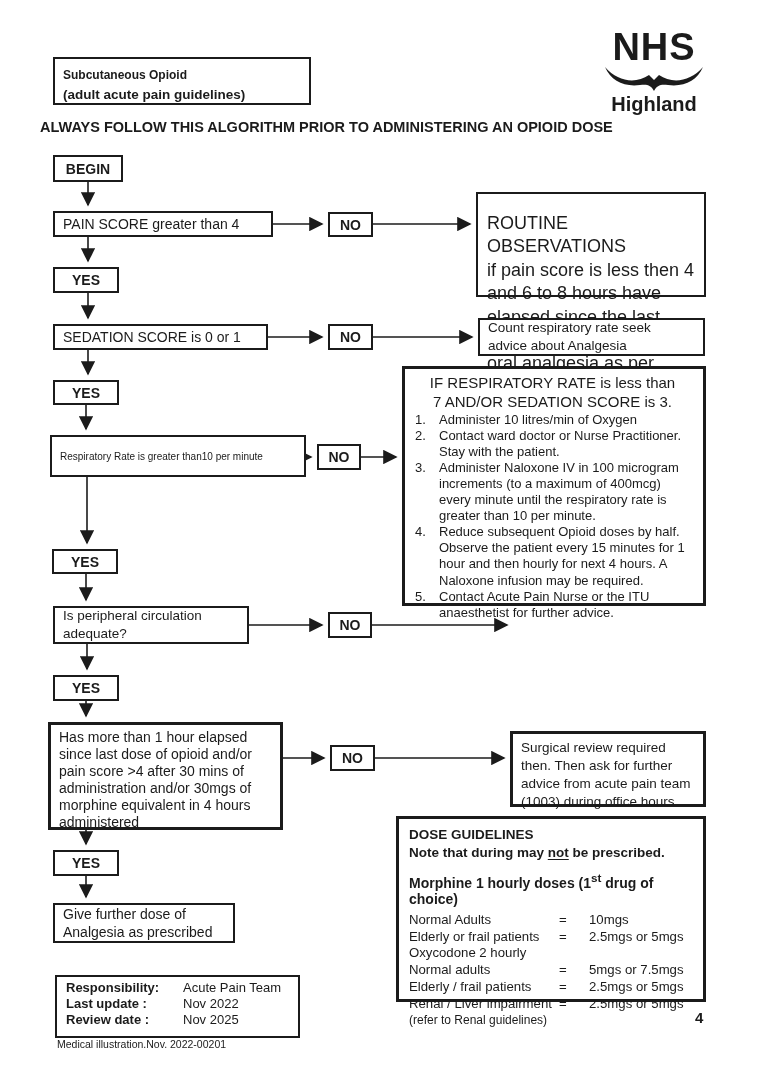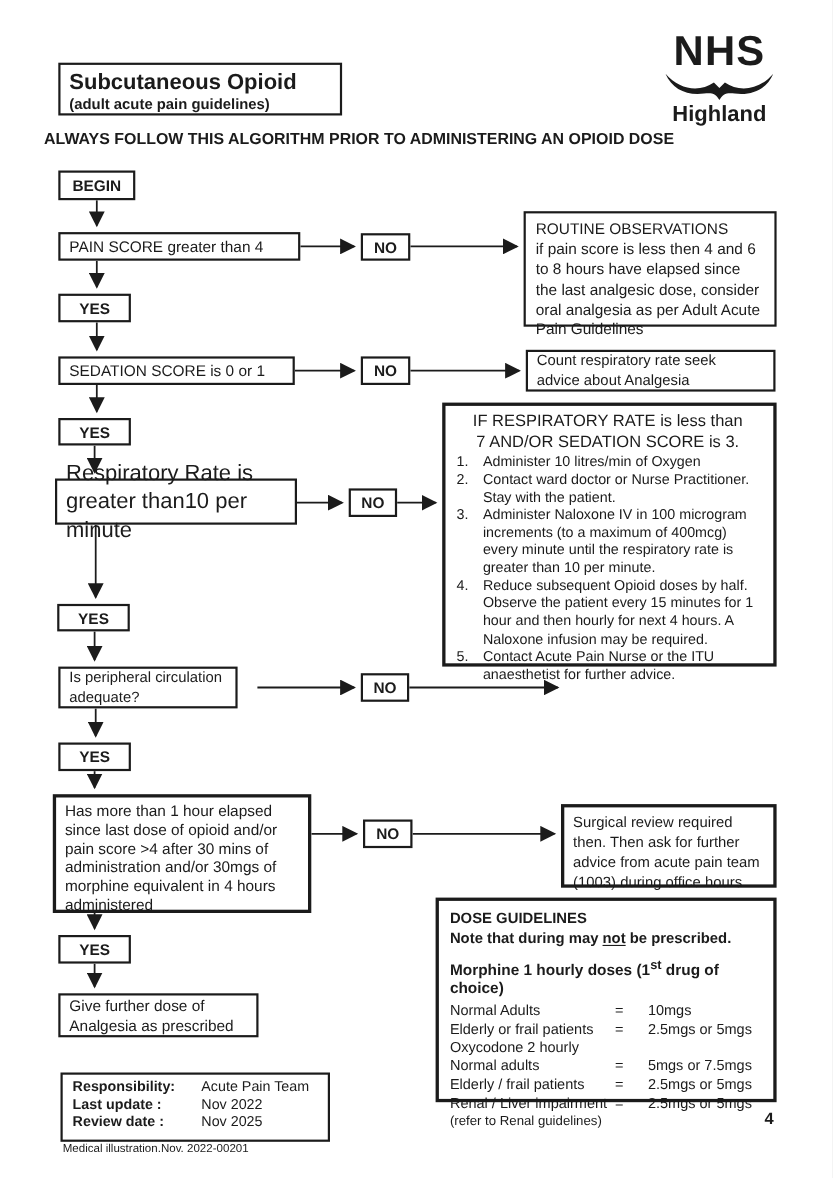--- a/index.html
+++ b/index.html
@@ -11,51 +11,51 @@
   }
   .abs { position:absolute; }
   .node { border:2px solid #1b1b1b; background:#ffffff; }
   .thick { border-width:3px; }
   .cc { display:flex; align-items:center; justify-content:center; }
   .vc { display:flex; align-items:center; }
   .bold { font-weight:bold; }
 
   
   .title-box { left:53px; top:57px; width:258px; height:48px; padding:4px 8px 2px 8px; }
-  .title-line1 { font-size:20px; font-weight:bold; line-height:24px; }
+  .title-line1 { font-size:12px; font-weight:bold; line-height:24px; }
   .title-line2 { font-size:13.5px; font-weight:bold; line-height:16px; }
   .nhs-logo { left:598px; top:28px; width:112px; text-align:center; }
   .nhs-word { font-size:38px; font-weight:800; letter-spacing:1px; line-height:38px; }
   .nhs-mark { display:block; margin:0 auto; }
   .nhs-region { font-size:20px; font-weight:600; line-height:22px; }
   .instruction { left:40px; top:119px; width:680px; font-size:14.5px; font-weight:bold; }
 
   
   .connectors { left:0; top:0; pointer-events:none; }
 
   
   .n-begin   { left:53px;  top:155px; width:70px;  height:27px; font-size:14px; }
   .n-pain    { left:53px;  top:211px; width:220px; height:26px; font-size:14px; padding-left:8px; }
   .n-no1     { left:328px; top:212px; width:45px;  height:25px; font-size:14px; }
-  .n-routine { left:476px; top:192px; width:230px; height:105px; font-size:14px; line-height:1.3; padding:5px 9px; }
+  .n-routine { left:476px; top:192px; width:230px; height:105px; font-size:18px; line-height:1.3; padding:18px 9px; }
   .n-yes1    { left:53px;  top:267px; width:66px;  height:26px; font-size:14px; }
   .n-sed     { left:53px;  top:324px; width:215px; height:26px; font-size:14px; padding-left:8px; }
   .n-no2     { left:328px; top:324px; width:45px;  height:26px; font-size:14px; }
   .n-count   { left:478px; top:318px; width:227px; height:38px; font-size:13.5px; line-height:1.3; padding:3px 8px; }
   .n-count span { display:block; max-width:188px; }
   .n-yes2    { left:53px;  top:380px; width:66px;  height:25px; font-size:14px; }
   .n-big     { left:402px; top:366px; width:304px; height:240px; padding:5px 7px 4px 4px; }
   .bb-title  { text-align:center; font-size:15px; line-height:1.25; margin-bottom:0; }
   .bb-item   { display:flex; font-size:13px; line-height:1.24; }
   .bb-num    { width:30px; flex:none; padding-left:6px; }
   .bb-text   { flex:1; }
-  .n-resp    { left:50px;  top:435px; width:220px; height:42px; font-size:20px; line-height:1.3; padding:2px 8px; }
+  .n-resp    { left:50px;  top:435px; width:256px; height:42px; font-size:10px; line-height:1.3; padding:2px 8px; }
   .n-no3     { left:317px; top:444px; width:44px;  height:26px; font-size:14px; }
   .n-yes3    { left:52px;  top:549px; width:66px;  height:25px; font-size:14px; }
-  .n-periph  { left:53px;  top:606px; width:163px; height:38px; font-size:13.5px; line-height:1.3; padding:0 8px; }
+  .n-periph  { left:53px;  top:606px; width:196px; height:38px; font-size:13.5px; line-height:1.3; padding:0 8px; }
   .n-no4     { left:328px; top:612px; width:44px;  height:26px; font-size:14px; }
   .n-seek    { left:513px; top:613px; width:192px; height:24px; font-size:15px; }
   .n-yes4    { left:53px;  top:675px; width:66px;  height:26px; font-size:14px; }
   .n-elapsed { left:48px;  top:722px; width:235px; height:108px; font-size:14px; line-height:1.22; padding:4px 8px; }
   .n-no5     { left:330px; top:745px; width:45px;  height:26px; font-size:14px; }
   .n-surg    { left:510px; top:731px; width:196px; height:76px; font-size:13.5px; line-height:1.33; padding:5px 8px; }
   .n-yes5    { left:53px;  top:850px; width:66px;  height:26px; font-size:14px; }
   .n-give    { left:53px;  top:903px; width:182px; height:40px; font-size:14px; line-height:1.3; padding:2px 8px; }
 
   

